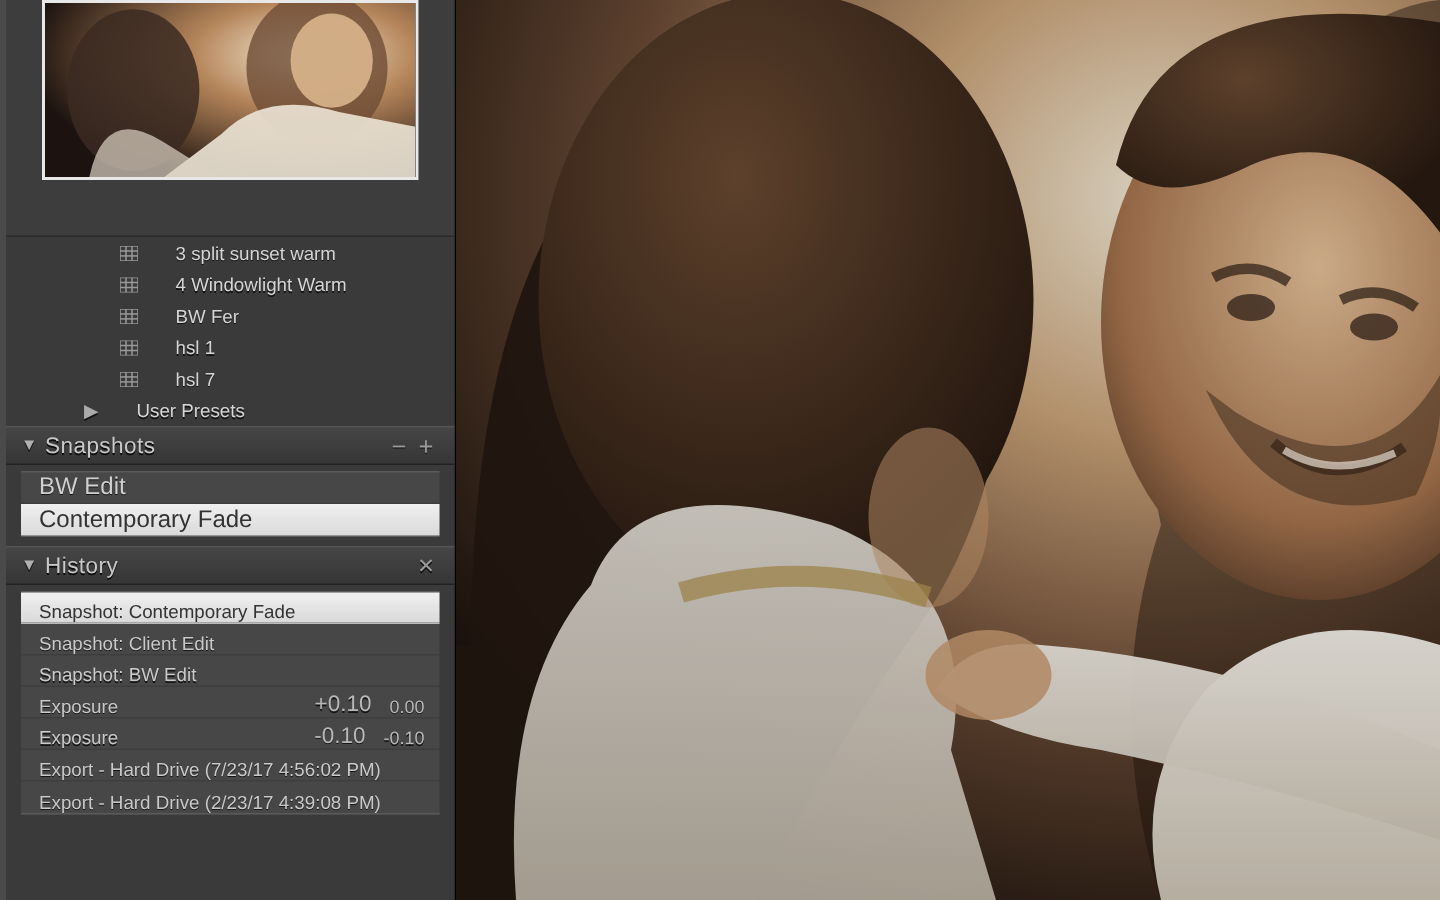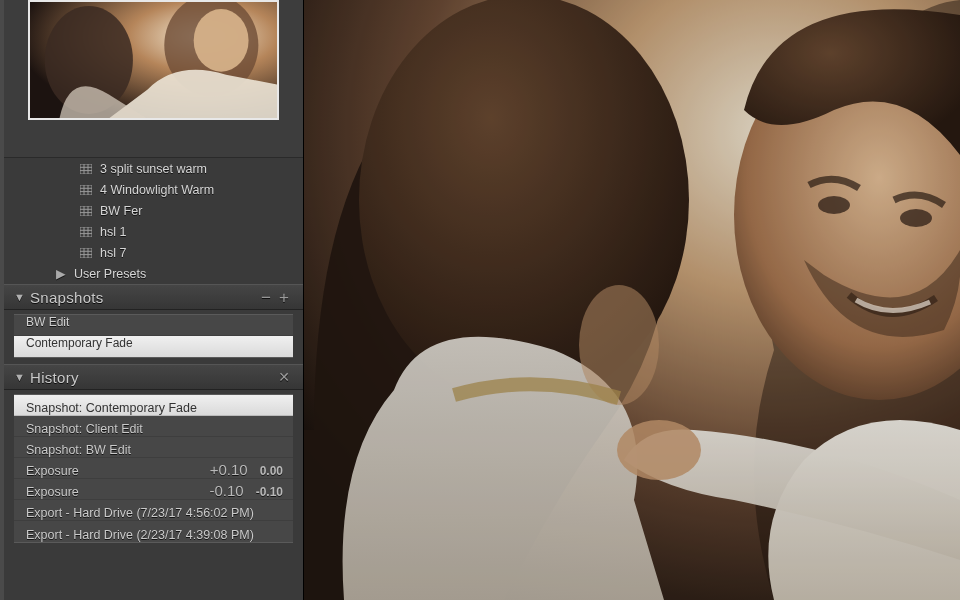--- a/index.html
+++ b/index.html
@@ -71,21 +71,21 @@
     }
     .list-row {
       height: 21px;
       display: flex;
       align-items: center;
       padding-left: 76px;
       font-size: 12.5px;
       color: #d6d6d6;
       text-shadow: 0 1px 0 rgba(0,0,0,0.7);
       cursor: default;
-      gap: 8px;
+      gap: 25px;
     }
     .list-row.folder {
       padding-left: 52px;
     }
     .list-row .tri {
       width: 10px;
       display: inline-block;
       color: #aaa;
     }
     .grid-icon {
@@ -131,23 +131,23 @@
     .snap-list {
       background: #474747;
       border: 1px solid #5a5a5a;
       border-left: none;
       border-right: none;
       margin: 4px 10px 6px 10px;
     }
     .snap-item {
       height: 21px;
       display: flex;
-      align-items: flex-start;
+      align-items: center;
       padding-left: 12px;
-      font-size: 12px;
+      font-size: 16px;
       color: #d0d0d0;
       text-shadow: 0 1px 0 rgba(0,0,0,0.7);
       border-bottom: 1px solid #3e3e3e;
       cursor: default;
     }
     .snap-item.selected {
       background: linear-gradient(#f0f0f0, #dadada);
       color: #333;
       text-shadow: none;
       border-bottom: 1px solid #bbb;
@@ -167,21 +167,21 @@
       padding: 0 10px 0 12px;
       font-size: 12.5px;
       color: #cacaca;
       text-shadow: 0 1px 0 rgba(0,0,0,0.7);
       border-bottom: 1px solid #3e3e3e;
       cursor: default;
       white-space: nowrap;
     }
     .hist-item .label { flex: 1; overflow: hidden; text-overflow: ellipsis; }
     .hist-item .v1 { color: #b8b8b8; margin-right: 12px; font-size: 15px; }
-    .hist-item .v2 { color: #b8b8b8; font-size: 12px; font-weight: bold; }
+    .hist-item .v2 { color: #b8b8b8; font-size: 12px; }
     .hist-item.selected {
       background: linear-gradient(#f0f0f0, #dadada);
       color: #333;
       text-shadow: none;
       border-bottom: 1px solid #bbb;
     }
     .hist-item:last-child { border-bottom: none; }
     
     .photo {
       position: absolute;

